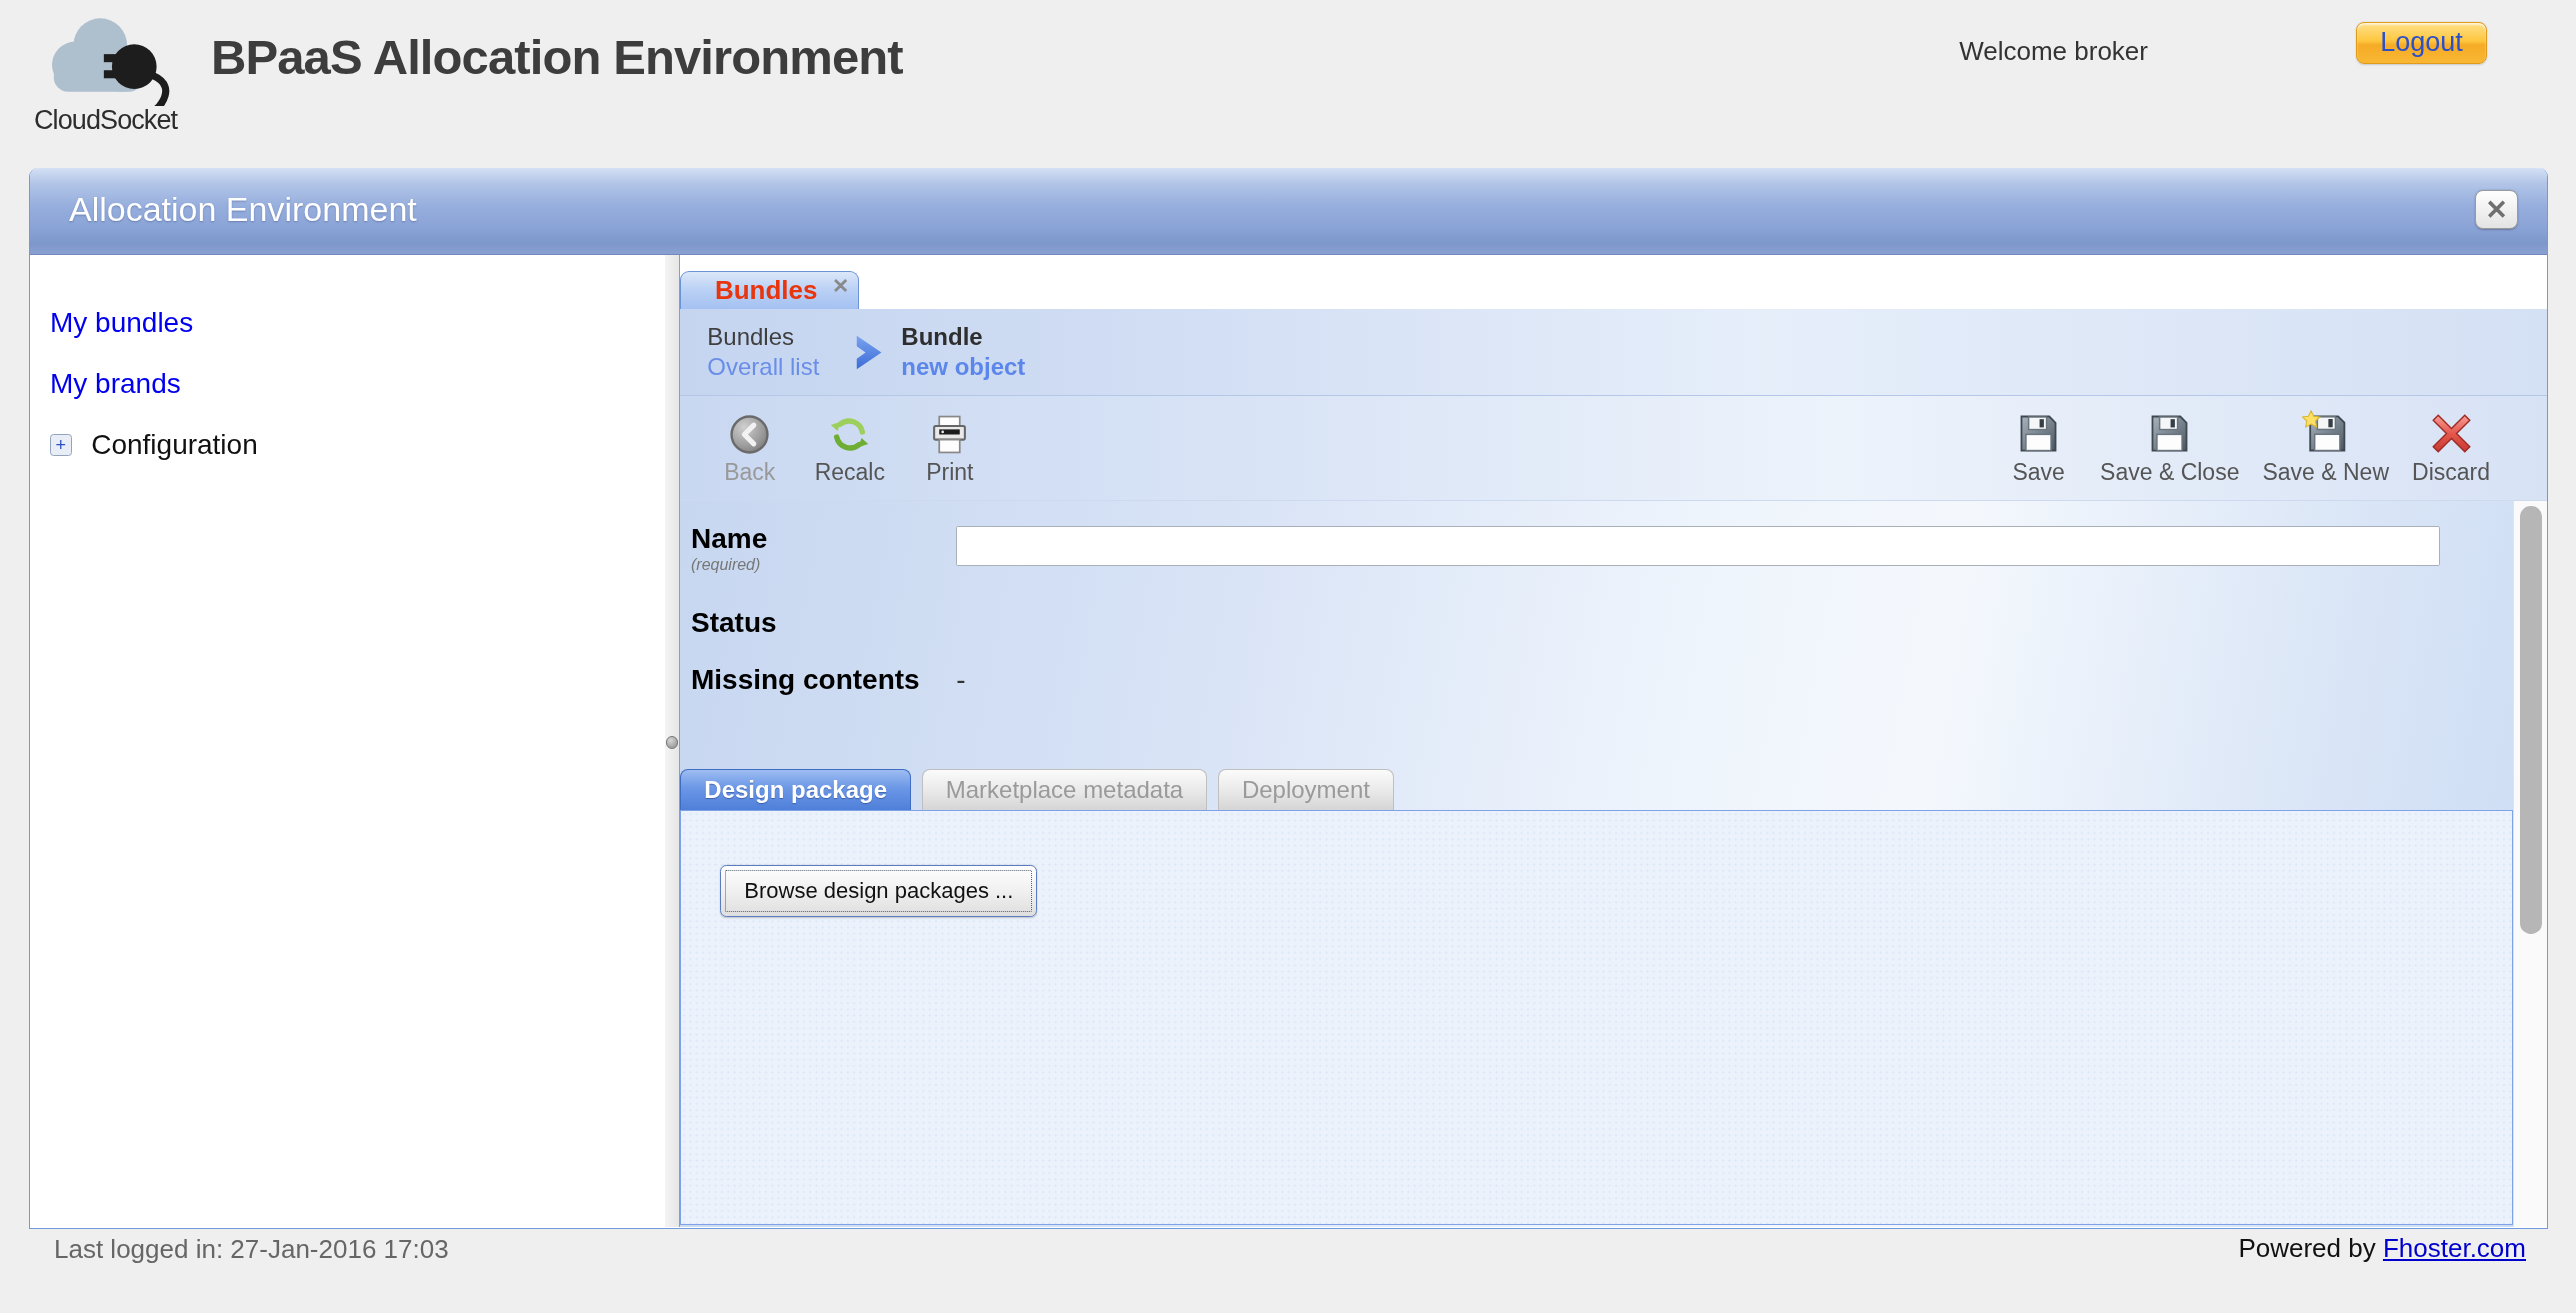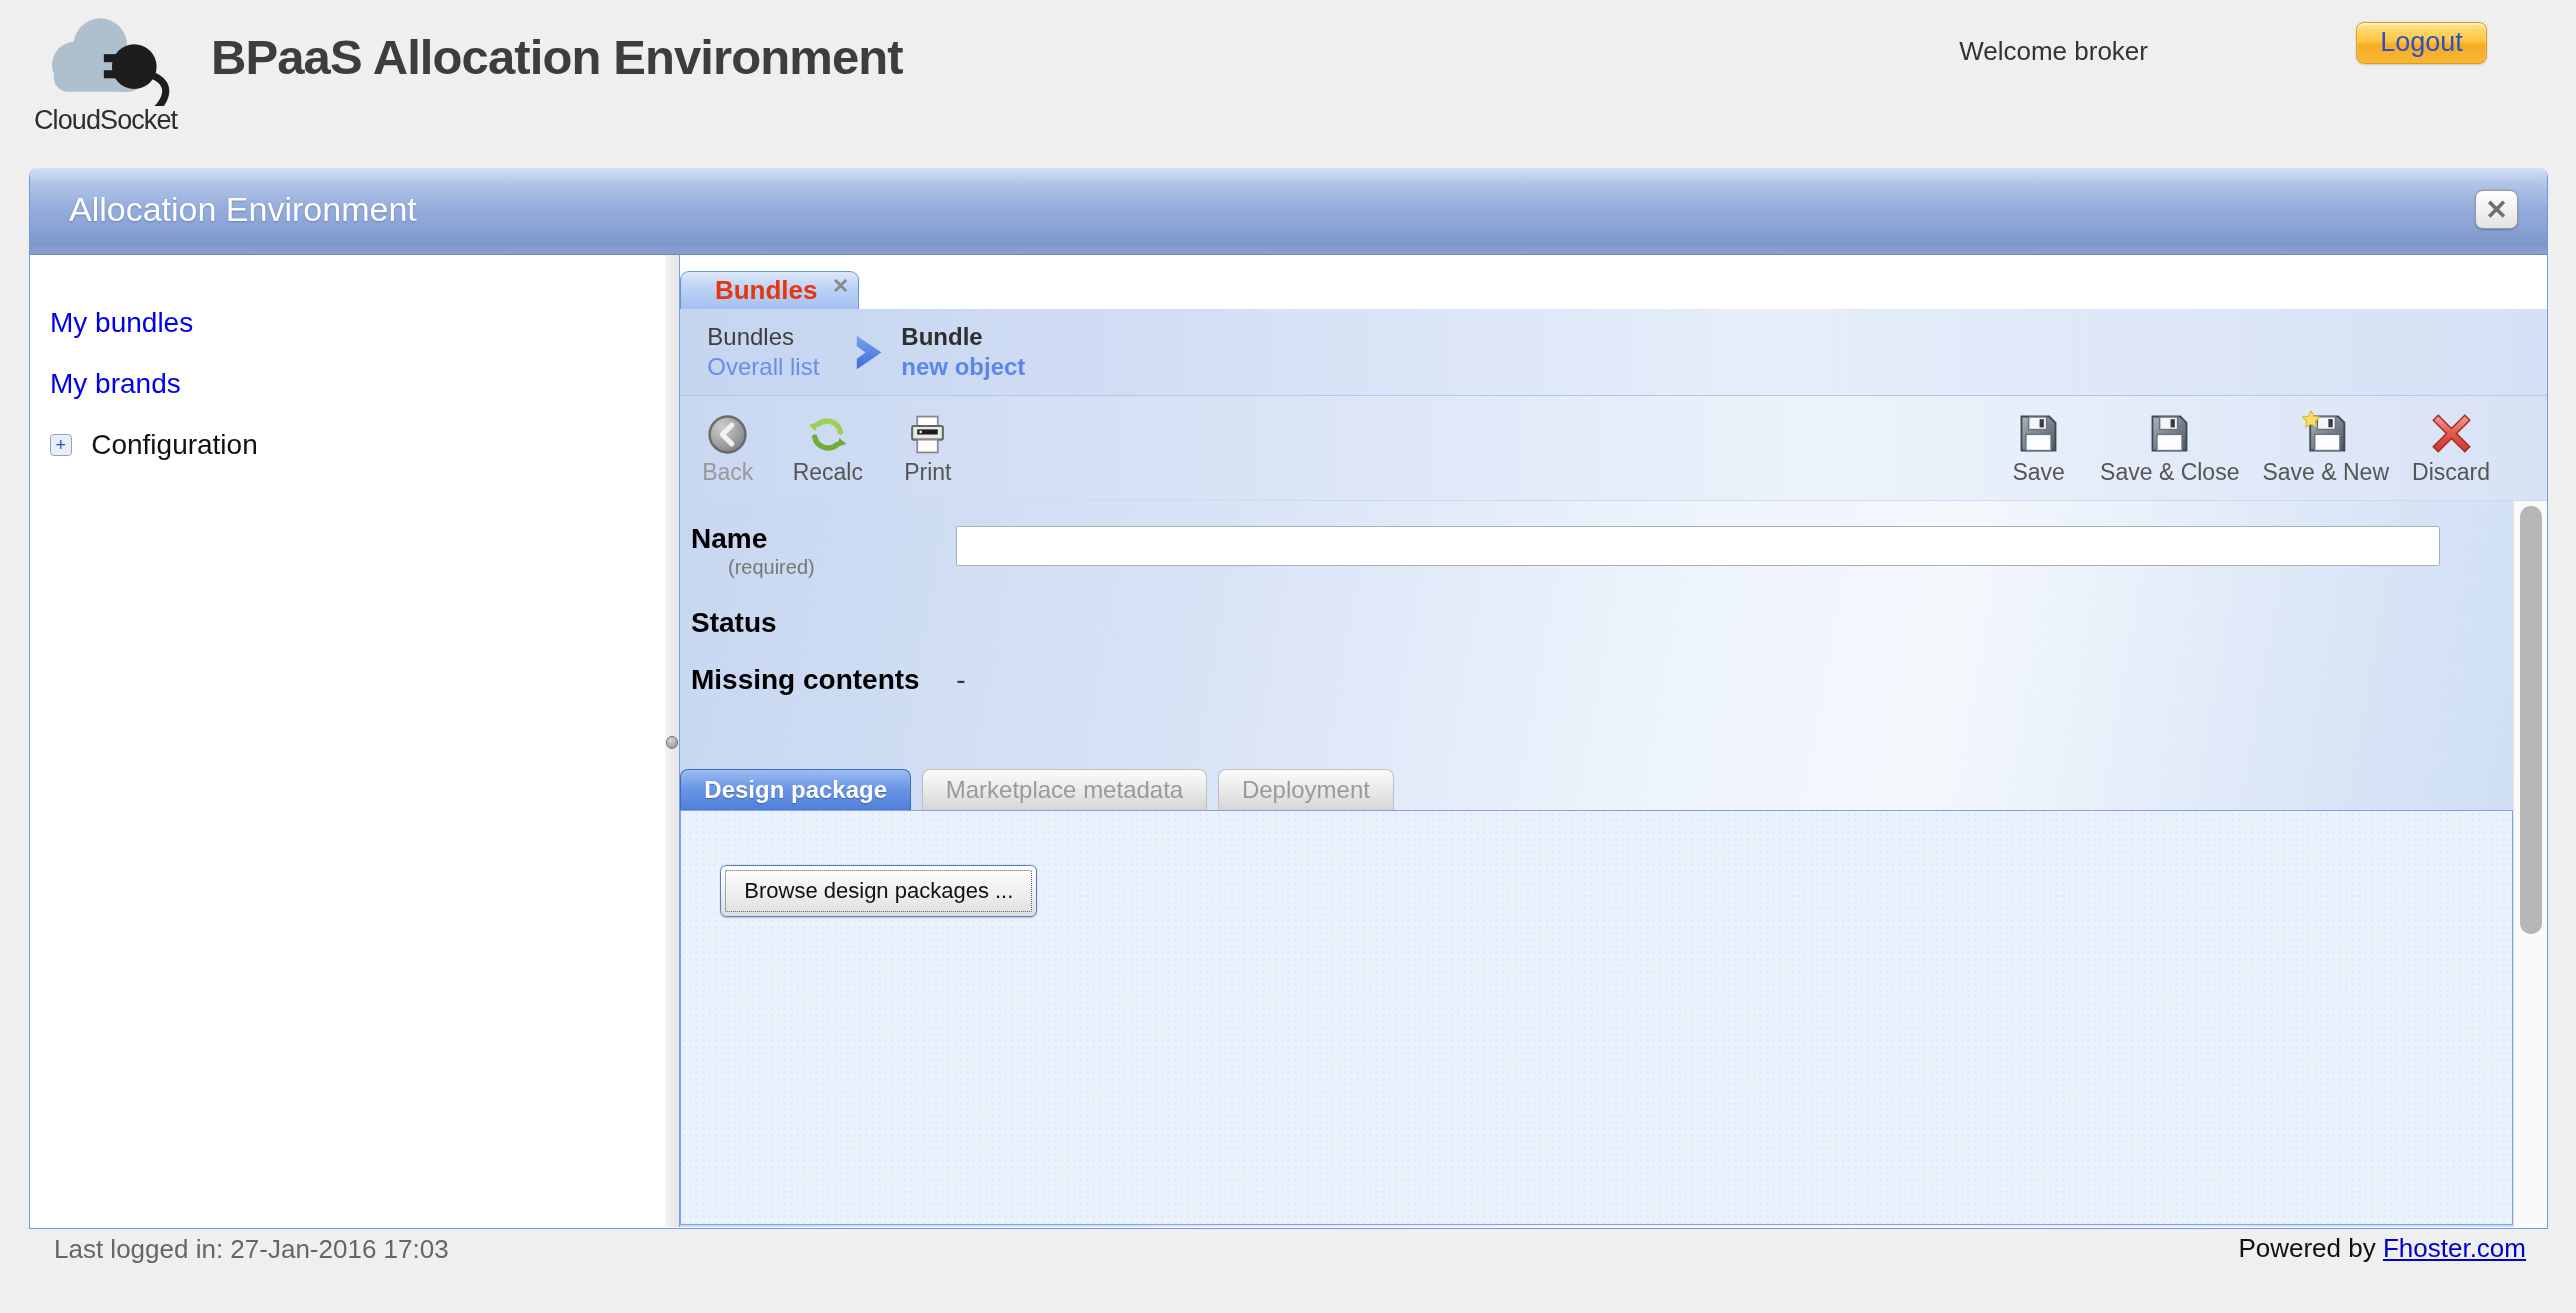--- a/index.html
+++ b/index.html
@@ -59,33 +59,33 @@
     display:flex; align-items:center; padding-left:27px; }
   .crumb { line-height:1.0; }
   .crumb .l1 { font-size:24px; color:#3f3f3f; margin-bottom:5.4px; }
   .crumb .l2 { font-size:24px; color:#6a8ee8; }
   .crumb.bold .l1 { font-weight:700; color:#2e2e2e; }
   .crumb.bold .l2 { font-weight:700; color:#5b86ea; }
   .crumb-arrow { margin:0 16px 0 36px; }
 
   .toolbar { height:106px; background:linear-gradient(90deg,#c9d8f1 0%,#d9e4f6 32%,#edf3fb 62%,#d7e2f5 100%);
     border-top:0.9px solid #b5c7e6; border-bottom:1.8px solid #cdd9ee;
-    display:flex; align-items:center; justify-content:space-between; padding:0 57px 0 9px; }
+    display:flex; align-items:center; justify-content:space-between; padding:0 57px 0 31px; }
   .tool-group { display:flex; gap:23px; }
   .tool { display:flex; flex-direction:column; align-items:center; width:auto; min-width:77px; cursor:pointer; background:none; border:none; padding:0; font-family:"Liberation Sans",sans-serif; }
   .tool .icon { height:45px; display:flex; align-items:flex-end; }
   .tool .t { font-size:23px; color:#555; margin-top:3.6px; white-space:nowrap; }
   .tool.disabled .t { color:#999; }
 
   
   .scrollzone { flex:1; display:flex; min-height:0; }
   .form-pane { flex:1; position:relative;
     background:linear-gradient(100deg,#c7d7f0 0%,#d8e3f6 28%,#eef4fc 52%,#f4f8fd 66%,#dce7f7 84%,#ccdcf4 100%); }
   .f-label { position:absolute; left:10.7px; font-size:28px; color:#000;font-weight:bold; }
-  .f-note { position:absolute; left:10.7px; font-size:20px; color:#777;margin-left:37px; }
+  .f-note { position:absolute; left:10.7px; font-size:16px; font-style:italic; color:#777; }
   .name-input { position:absolute; left:276px; top:25px; width:1484px; height:40px; background:#fff;
     border:1.8px solid #a9b0b8; border-radius:1.8px; font-size:25px; padding:0 10.7px; font-family:"Liberation Sans",sans-serif; }
   .f-value { position:absolute; left:276px; font-size:28px; color:#333; }
 
   .tabstrip { position:absolute; left:0; top:268px; display:flex; gap:10.7px; }
   .subtab { height:41px; display:flex; align-items:center; justify-content:center;
     border-radius:8px 8px 0 0; font-size:24px; cursor:pointer; padding:0 23px; }
   .subtab.active { background:linear-gradient(180deg,#9dbdf2 0%,#6b97e6 45%,#4f7fd9 100%);
     border:0.9px solid #3f6cc0; border-bottom:none; color:#fff; font-weight:700; text-shadow:0 0.9px 0.9px rgba(30,60,120,.5); }
   .subtab.inactive { background:linear-gradient(180deg,#fbfbfb 0%,#e8e8e8 55%,#d5d5d5 100%);

